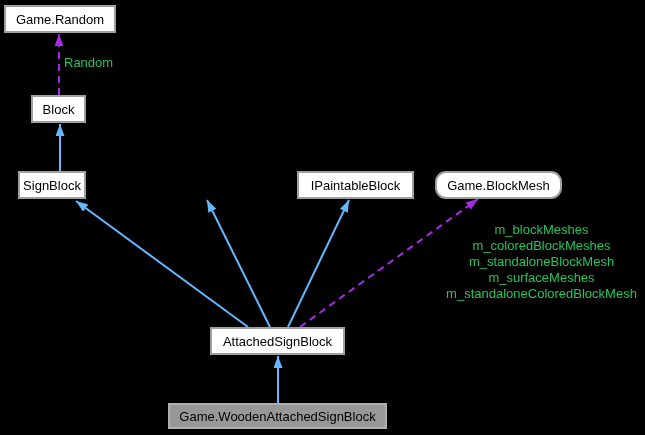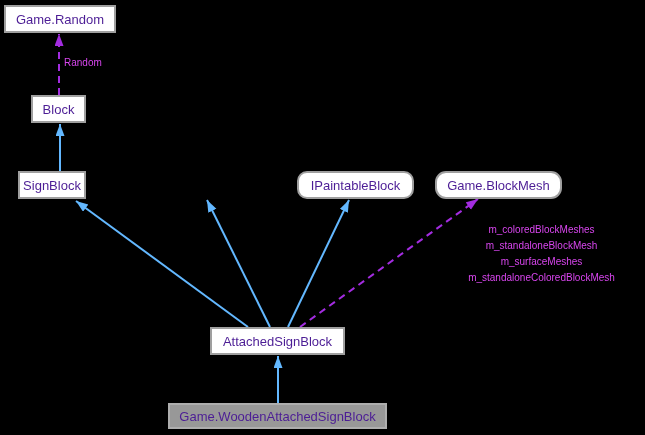--- a/index.html
+++ b/index.html
@@ -20,38 +20,38 @@
     left: 0;
     top: 0;
     width: 645px;
     height: 435px;
   }
   .node {
     position: absolute;
     box-sizing: border-box;
     background: #ffffff;
     border: 2px solid #9f9f9f;
-    color: #4c1d95;
+    color: #000000;
     font-size: 13px;
     text-align: center;
     display: flex;
     align-items: center;
     justify-content: center;
     white-space: nowrap;
     cursor: pointer;
   }
   .node.current {
     background: #989898;
     border-color: #aeaeae;
     cursor: default;
   }
   .edge-label {
     position: absolute;
-    color: #d946ef;
-    font-size: 10px;
+    color: #22c55e;
+    font-size: 13px;
     line-height: 16px;
     white-space: nowrap;
   }
   .edge-label.multiline {
     text-align: center;
     white-space: normal;
   }
   .edge-label.multiline span { display: block; }
 </style>
 </head>
@@ -84,30 +84,31 @@
     <line x1="278" y1="403" x2="278" y2="356" stroke="#63b8ff" stroke-width="2" marker-end="url(#headBlue)"></line>
   </svg>
 
   <div class="node" style="left:4px; top:5px; width:112px; height:28px;">Game.Random</div>
 
   <div class="node" style="left:31px; top:95px; width:55px; height:28px;">Block</div>
 
   <div class="node" style="left:18px; top:171px; width:68px; height:28px;">SignBlock</div>
 
 
-  <div class="node" style="left:297px; top:171px; width:117px; height:28px;border-radius:10px;">IPaintableBlock</div>
+  <div class="node" style="left:297px; top:171px; width:117px; height:28px;">IPaintableBlock</div>
 
   <div class="node" style="left:435px; top:171px; width:127px; height:28px;border-radius:11px;">Game.BlockMesh</div>
 
   <div class="node" style="left:210px; top:327px; width:135px; height:28px;">AttachedSignBlock</div>
 
   <div class="node current" style="left:168px; top:403px; width:219px; height:26px;">Game.WoodenAttachedSignBlock</div>
 
   <div class="edge-label" style="left:64px; top:55px;">Random</div>
 
   <div class="edge-label multiline" style="left:438px; top:222px; width:207px;">
+    <span>m_blockMeshes</span>
     <span>m_coloredBlockMeshes</span>
     <span>m_standaloneBlockMesh</span>
     <span>m_surfaceMeshes</span>
     <span>m_standaloneColoredBlockMesh</span>
   </div>
 
 </div>
 
 </body></html>

